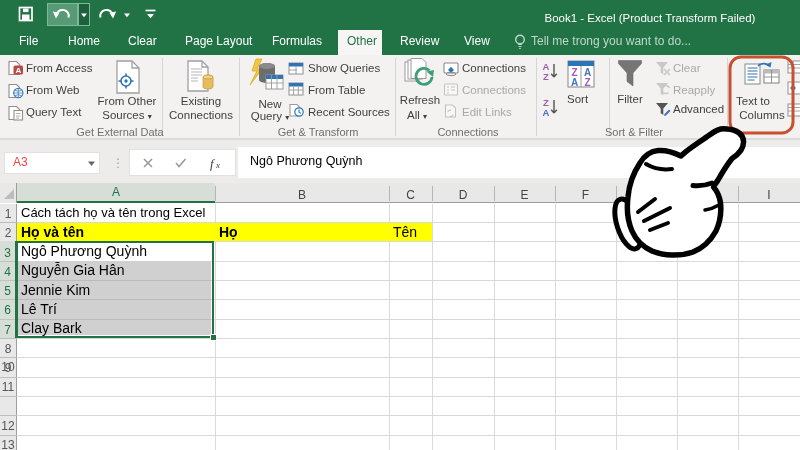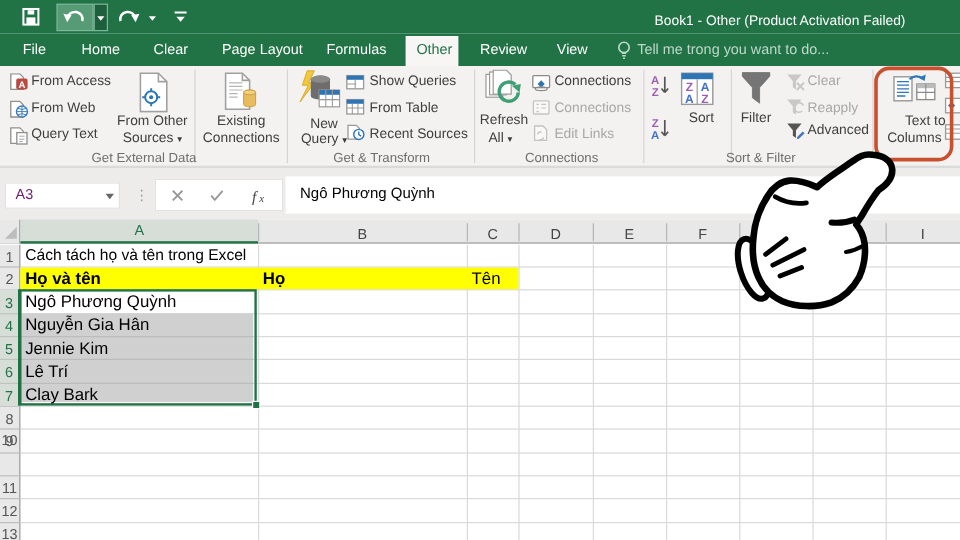--- a/index.html
+++ b/index.html
@@ -13,21 +13,21 @@
 .sep{position:absolute;top:58px;height:78px;width:1px;background:#d5d5d5}
 .hnum{font-size:12px;color:#555;text-align:center}
 .cell{position:absolute;font-size:14px;color:#000;white-space:nowrap;line-height:19.5px}
 </style>
 </head>
 <body>
 <div id="app">
 
 <div class="abs" style="left:0;top:0;width:800px;height:28px;background:#217346"></div>
 <div class="abs" style="left:650px;top:8px;width:0;text-align:center;overflow:visible">
-  <span style="display:inline-block;transform:translateX(-50%);color:#fff;font-size:11.5px;white-space:nowrap">Book1 - Other (Product Activation Failed)</span>
+  <span style="display:inline-block;transform:translateX(-50%);color:#fff;font-size:11.5px;white-space:nowrap">Book1 - Excel (Product Transform Failed)</span>
 </div>
 
 <svg class="abs" style="left:0;top:0" width="170" height="28" viewBox="0 0 170 28">
   <rect x="47.5" y="3.5" width="30" height="22" fill="#569a76" stroke="#7db89b" stroke-width="1"></rect>
   <rect x="78.5" y="3.5" width="11" height="22" fill="#1e5f3e" stroke="#7db89b" stroke-width="1"></rect>
 
   <g>
     <rect x="19.5" y="7.5" width="12.5" height="13" fill="none" stroke="#fff" stroke-width="1.7"></rect>
     <rect x="23" y="8.5" width="5.5" height="3.6" fill="#fff"></rect>
     <rect x="22" y="14.5" width="7.5" height="6" fill="#fff"></rect>
@@ -179,21 +179,21 @@
 </svg>
 <svg class="abs" style="left:567px;top:60px" width="28" height="28" viewBox="0 0 28 28">
   <rect x="1" y="1" width="26" height="26" fill="#fff" stroke="#9a9a9a" stroke-width="1.2"></rect>
   <rect x="1" y="1" width="26" height="5" fill="#2e75b6"></rect>
   <path d="M14 6 v21" stroke="#9a9a9a" stroke-width="1"></path>
   <text x="7.5" y="15.5" font-size="10" font-weight="bold" fill="#9e5fb0" text-anchor="middle">Z</text>
   <text x="7.5" y="25.5" font-size="10" font-weight="bold" fill="#4472c4" text-anchor="middle">A</text>
   <text x="20.5" y="15.5" font-size="10" font-weight="bold" fill="#4472c4" text-anchor="middle">A</text>
   <text x="20.5" y="25.5" font-size="10" font-weight="bold" fill="#9e5fb0" text-anchor="middle">Z</text>
 </svg>
-<div class="lbl abs" style="left:567px;top:93px;width:28px;text-align:right">Sort</div>
+<div class="lbl abs" style="left:567px;top:93px;width:28px;text-align:left">Sort</div>
 <svg class="abs" style="left:618px;top:60px" width="26" height="28" viewBox="0 0 26 28">
   <path d="M0.5 0.5 h23 v3 l-8.5 9.5 v13 l-6 -4.5 v-8.5 l-8.5 -9.5 z" fill="#757575" stroke="#696969" stroke-width="0.6"></path>
 </svg>
 <div class="lbl abs" style="left:613px;top:93px;width:34px;text-align:center">Filter</div>
 
 <svg class="abs" style="left:655px;top:61px" width="16" height="58" viewBox="0 0 16 58">
   <g opacity="0.4">
   <path d="M1 1 h12 l-4.7 5.5 v7 l-2.6 -1.8 v-5.2 z" fill="#8a8a8a"></path>
   <path d="M9 8 l6 6 M15 8 l-6 6" stroke="#8a8a8a" stroke-width="1.6"></path>
   </g>
@@ -210,35 +210,35 @@
 
 <svg class="abs" style="left:744px;top:60px" width="36" height="26" viewBox="0 0 36 26">
   <rect x="1" y="4" width="15" height="20" fill="#fff" stroke="#9a9a9a" stroke-width="1.2"></rect>
   <path d="M3.5 8 h10 M3.5 11 h10 M3.5 14 h10 M3.5 17 h10 M3.5 20 h7" stroke="#2e75b6" stroke-width="1.1"></path>
   <path d="M14 6 a7 5.5 0 0 1 11 -0.5" fill="none" stroke="#2e75b6" stroke-width="1.8"></path>
   <path d="M27.5 2 l-1 5.5 -5 -2.8 z" fill="#2e75b6"></path>
   <rect x="20" y="10" width="15" height="13" fill="#fff" stroke="#8a8a8a" stroke-width="1.1"></rect>
   <rect x="20" y="10" width="15" height="3.5" fill="#bbb"></rect>
   <path d="M20 17 h15 M27.5 10 v13" stroke="#8a8a8a" stroke-width="0.9"></path>
 </svg>
-<div class="lbl abs" style="left:736px;top:94.5px;width:52px;text-align:right">Text to</div>
+<div class="lbl abs" style="left:736px;top:94.5px;width:52px;text-align:left">Text to</div>
 <div class="lbl abs" style="left:736px;top:108.5px;width:52px;text-align:center">Columns</div>
 
 <svg class="abs" style="left:786px;top:60px" width="14" height="62" viewBox="0 0 14 62">
   <rect x="2" y="1" width="14" height="12" fill="#fff" stroke="#9a9a9a" stroke-width="1.1"></rect>
   <path d="M2 4.5 h14 M2 8 h14 M7 1 v12" stroke="#9a9a9a" stroke-width="0.9"></path>
   <rect x="2" y="22" width="14" height="12" fill="#fff" stroke="#9a9a9a" stroke-width="1.1"></rect>
   <path d="M4 28 l3 -3 3 3 -3 3 z" fill="#2e75b6"></path>
   <rect x="2" y="44" width="14" height="12" fill="#fff" stroke="#9a9a9a" stroke-width="1.1"></rect>
   <path d="M2 47.5 h14 M2 51 h14" stroke="#9a9a9a" stroke-width="0.9"></path>
 </svg>
 
 <div class="abs" style="left:0;top:140px;width:800px;height:43px;background:#eeeceb"></div>
 <div class="abs" style="left:4px;top:152px;width:96px;height:22px;background:#fff;border:1px solid #e3e1e0"></div>
-<div class="abs" style="left:13px;top:155px;font-size:12px;color:#701a75">A3</div>
+<div class="abs" style="left:13px;top:155px;font-size:12px;color:#ef4444">A3</div>
 <svg class="abs" style="left:87px;top:160px" width="10" height="8" viewBox="0 0 10 8">
       <path d="M1 1.5 h7 l-3.5 4.5 z" fill="#666"></path>
     </svg>
 <div class="abs" style="left:112px;top:156px;color:#9a9a9a;font-size:12px">⋮</div>
 <div class="abs" style="left:129px;top:149px;width:107px;height:27px;background:#fff;border:1px solid #e3e1e0"></div>
 <svg class="abs" style="left:140px;top:155px" width="90" height="16" viewBox="0 0 90 16">
   <path d="M4 4 l8 8 M12 4 l-8 8" stroke="#9a9a9a" stroke-width="1.6"></path>
   <path d="M36 8 l3 3.5 6.5 -7.5" fill="none" stroke="#9a9a9a" stroke-width="1.6"></path>
   <text x="70" y="13" font-size="13" font-style="italic" fill="#444" font-family="Liberation Serif,serif">f</text>
   <text x="76" y="13" font-size="9" font-style="italic" fill="#444" font-family="Liberation Serif,serif">x</text>
@@ -298,21 +298,21 @@
 <div class="hnum abs" style="left:0;top:207px;width:16px">1</div>
 <div class="hnum abs" style="left:0;top:226px;width:16px">2</div>
 <div class="hnum abs" style="left:0;top:246px;width:16px">3</div>
 <div class="hnum abs" style="left:0;top:265px;width:16px">4</div>
 <div class="hnum abs" style="left:0;top:284px;width:16px">5</div>
 <div class="hnum abs" style="left:0;top:303px;width:16px">6</div>
 <div class="hnum abs" style="left:0;top:323px;width:16px">7</div>
 <div class="hnum abs" style="left:0;top:342px;width:16px">8</div>
 <div class="hnum abs" style="left:0;top:361px;width:16px">9</div>
 <div class="hnum abs" style="left:0;top:360px;width:16px">10</div>
-<div class="hnum abs" style="left:0;top:400px;width:16px">11</div>
+<div class="hnum abs" style="left:0;top:380px;width:16px">11</div>
 <div class="hnum abs" style="left:0;top:419px;width:16px">12</div>
 <div class="hnum abs" style="left:0;top:438px;width:16px">13</div>
 <div class="abs" style="left:16px;top:204px;width:1px;height:246px;background:#9d9d9d"></div>
 
 <div class="abs" style="left:0;top:222px;width:17px;height:1px;background:#bdbdbd"></div>
 <div class="abs" style="left:0;top:241px;width:17px;height:1px;background:#bdbdbd"></div>
 <div class="abs" style="left:0;top:261px;width:17px;height:1px;background:#bdbdbd"></div>
 <div class="abs" style="left:0;top:280px;width:17px;height:1px;background:#bdbdbd"></div>
 <div class="abs" style="left:0;top:299px;width:17px;height:1px;background:#bdbdbd"></div>
 <div class="abs" style="left:0;top:319px;width:17px;height:1px;background:#bdbdbd"></div>

